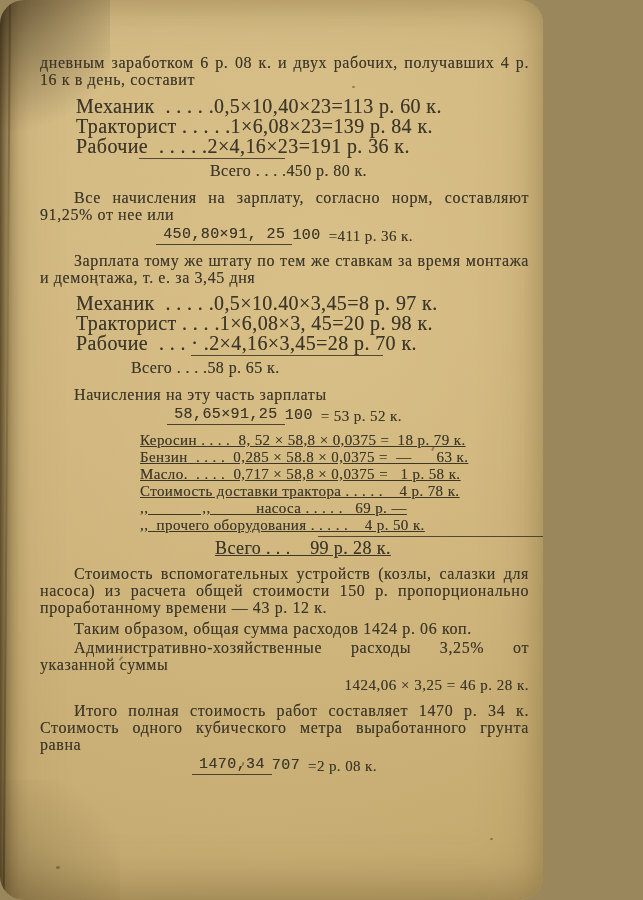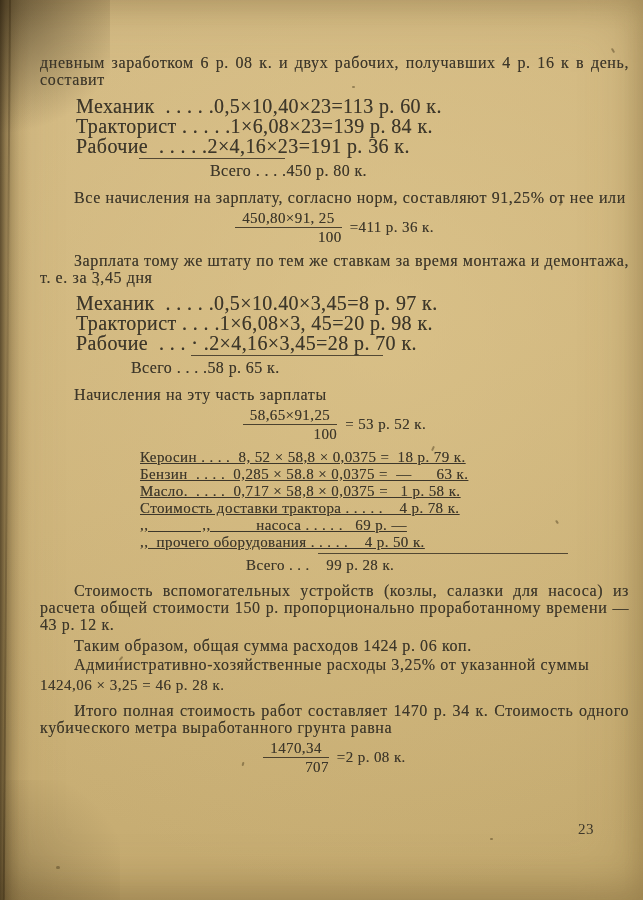--- a/index.html
+++ b/index.html
@@ -1,25 +1,26 @@
 <!DOCTYPE html>
 <html lang="ru"><head>
 <meta charset="utf-8">
 <style>
   html,body{margin:0;padding:0;background:#9a875c;}
   .page{
     position:relative;
-    width:643px;height:900px;
+    width:543px;height:900px;
     overflow:hidden;
     background:
       radial-gradient(ellipse 120% 90% at 60% 35%, rgba(226,202,146,.55), rgba(0,0,0,0) 72%),
       linear-gradient(160deg,#d3ba84 0%,#ccb279 48%,#c3a96e 100%);
     box-shadow:inset 0 0 60px rgba(118,94,50,.35), inset 0 -16px 28px rgba(108,86,44,.22), inset 0 10px 20px rgba(108,86,44,.12);
     font-family:"Liberation Serif","DejaVu Serif",serif;
     color:#3d372a;
+    border-radius:24px;
   }
   .gutter{
     position:absolute;left:0;top:0;width:30px;height:100%;
     background:linear-gradient(90deg, rgba(40,29,12,.60) 0, rgba(80,62,32,.40) 18%, rgba(110,88,48,.22) 42%, rgba(140,114,68,.10) 66%, rgba(0,0,0,0) 100%);
   }
   .gutter-top{
     position:absolute;left:0;top:0;width:110px;height:140px;
     background:radial-gradient(circle at 0 0, rgba(34,24,9,.55), rgba(34,24,9,0) 75%);
   }
   .gutter-bottom{
@@ -46,29 +47,29 @@
   .calc-list.tight{margin-left:100px;}
   .calc-list.tight .calc-row{line-height:17px;font-size:15px;text-decoration:underline;}
   .total-block{margin-top:2px;}
   .total-rule{height:0;border-top:1.3px solid rgba(60,52,38,.85);}
   .total-text{white-space:pre;line-height:20px;padding-top:2px;font-size:16px;letter-spacing:.4px;}
   .t1 .total-rule{margin-left:63px;width:146px;}
   .t1 .total-text{margin-left:134px;}
   .t2 .total-rule{margin-left:115px;width:192px;}
   .t2 .total-text{margin-left:55px;}
   .t3 .total-rule{margin-left:178px;width:250px;}
-  .t3 .total-text{margin-left:106px;font-size:15px;line-height:18px;}
+  .t3 .total-text{margin-left:75px;font-size:18px;line-height:18px;text-decoration:underline;}
   .equation{
     display:flex;justify-content:center;align-items:center;gap:8px;
     margin:3px 0 7px;font-size:15px;letter-spacing:.4px;text-align:center;text-indent:0;
   }
-  .fraction{display:inline-flex;flex-direction:column;align-items:flex-end;line-height:16px;}
+  .fraction{display:inline-flex;align-items:flex-start;line-height:16px;font-family:Liberation Mono, monospace;}
   .fraction .num{padding:0 7px 1px;border-bottom:1.3px solid rgba(60,52,38,.9);}
   .fraction .den{padding-top:1px;}
-  .eq-plain{text-align:left;text-indent:0;margin:4px 0 8px;font-size:15px;letter-spacing:.5px;}
+  .eq-plain{text-align:right;text-indent:0;margin:4px 0 8px;font-size:15px;letter-spacing:.5px;}
   .page-number{position:absolute;left:578px;top:821px;font-size:15px;letter-spacing:.5px;}
   .speck{position:absolute;background:rgba(86,70,38,.5);border-radius:1px;}
 </style>
 </head>
 <body>
 
 <div class="page">
   <div class="gutter"></div>
   <div class="gutter-top"></div>
   <div class="gutter-bottom"></div>

